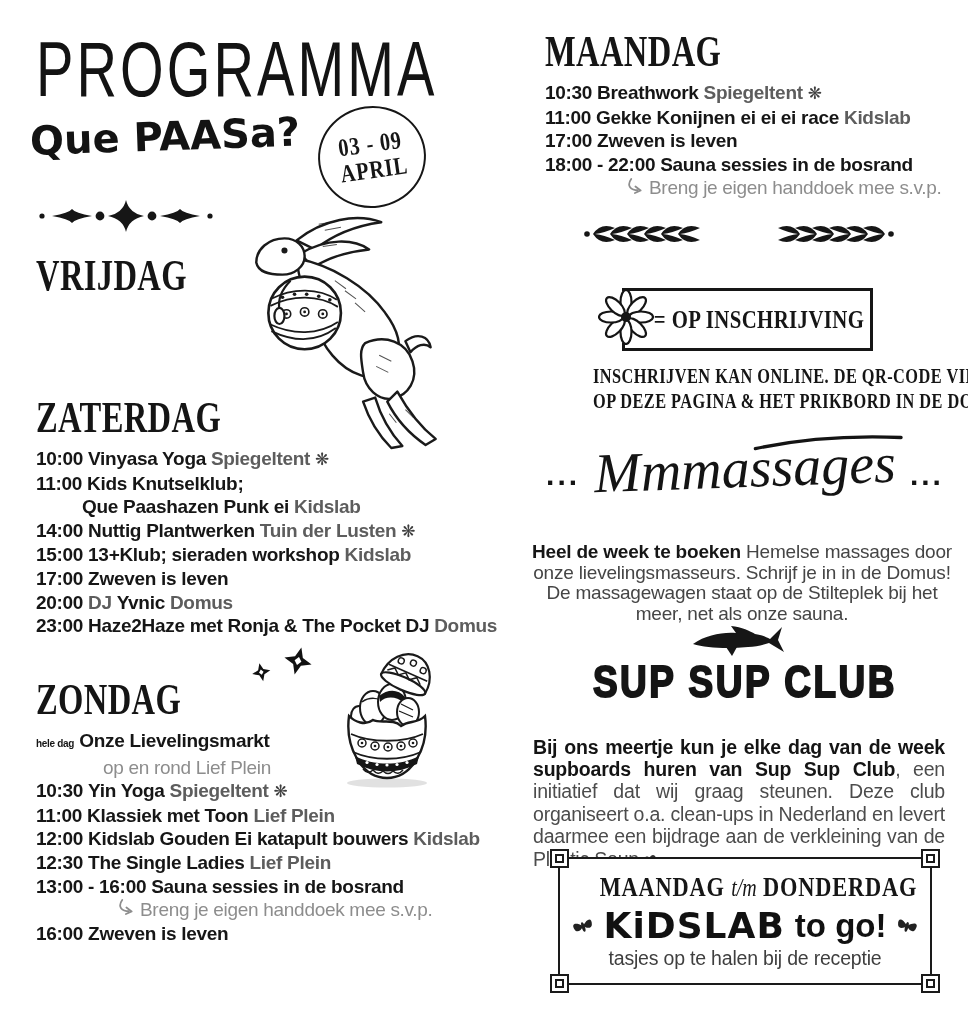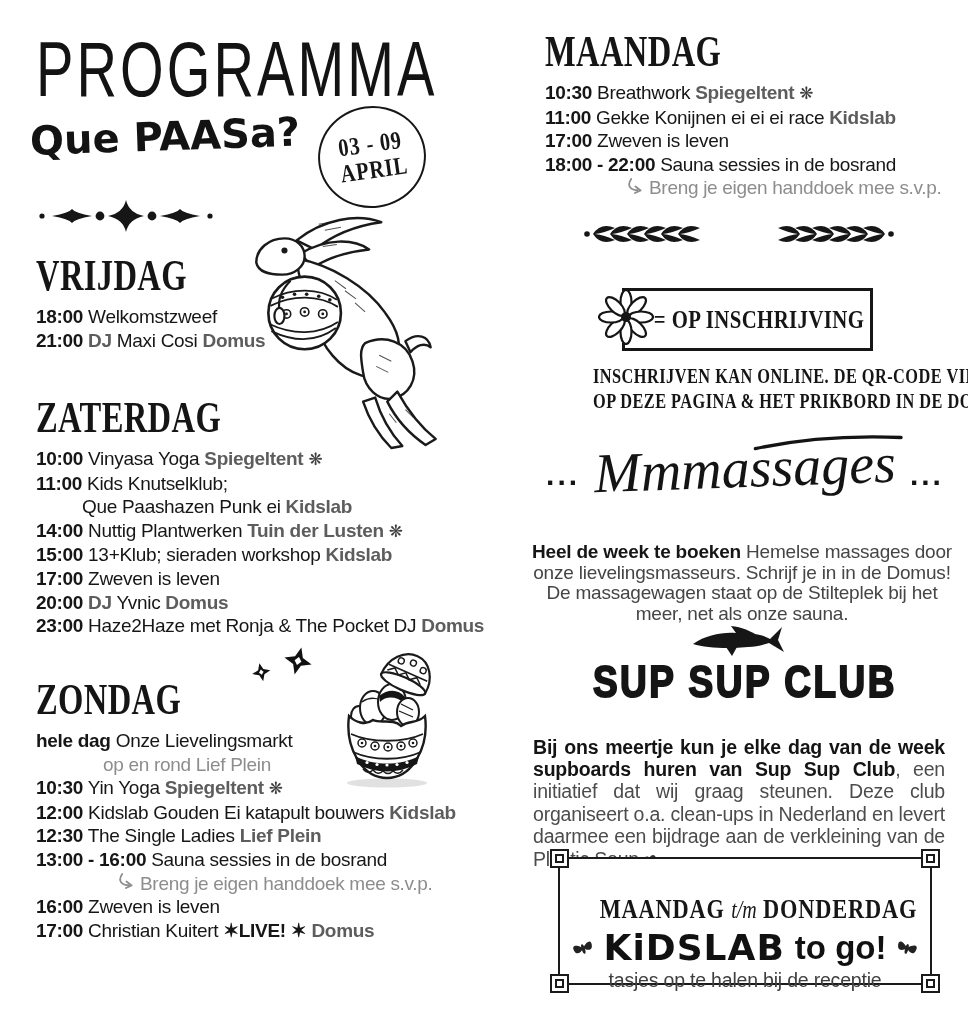--- a/index.html
+++ b/index.html
@@ -15,22 +15,22 @@
          border-radius:50%;transform:rotate(-8deg);display:flex;flex-direction:column;align-items:center;justify-content:center;}
   .badge div{font:700 25px/26px "Liberation Serif",serif;transform:scaleX(0.82);white-space:nowrap;letter-spacing:1px;}
 
   
   .day{position:absolute;}
   .day h2{margin:0 0 7px 0;font:700 44px/44px "Liberation Serif",serif;display:inline-block;
           transform:scaleX(0.74);transform-origin:left bottom;letter-spacing:.5px;color:#151515;}
   .events{font:19px/23.6px "Liberation Sans",sans-serif;letter-spacing:-0.3px;color:#161616;}
   .event-line,.event-cont,.event-note,.event-subline{white-space:nowrap;}
   .time{font-weight:700;}
-  .time-small{font-size:19px;}
-  .etitle{font-weight:400;}
+  .time-small{font-size:10px;}
+  .etitle{font-weight:700;}
   .after{font-weight:700;}
   .pre,.loc{color:#5d5d5d;font-weight:700;}
   .signup{color:#3f3f3f;font-size:17px;}
   .event-cont{padding-left:46px;}
   .event-subline{padding-left:67px;color:#8d8d8d;}
   .event-note{padding-left:80px;color:#8d8d8d;display:flex;align-items:center;gap:5px;}
   .note-arrow{width:19px;height:16px;flex:none;margin-top:-5px;}
 
   #sec-vrijdag{left:36px;top:254px;width:470px;}
   #sec-zaterdag{left:36px;top:396px;width:486px;}
@@ -74,21 +74,21 @@
             font:400 19.5px/22.4px "Liberation Sans",sans-serif;color:#4c4c4c;letter-spacing:-0.2px;}
   .sup-body b{color:#141414;}
   .heart{display:inline-block;transform:rotate(-14deg);font-size:16px;color:#333;}
 
   
   .kbox{position:absolute;left:558px;top:857px;width:370px;height:124px;border:2.4px solid #1a1a1a;background:#fff;}
   .corner{position:absolute;width:15px;height:15px;background:#fff;border:2.2px solid #1a1a1a;}
   .corner::after{content:"";position:absolute;inset:2.8px;border:2px solid #1a1a1a;}
   .c-tl{left:-10px;top:-10px;} .c-tr{right:-10px;top:-10px;}
   .c-bl{left:-10px;bottom:-10px;} .c-br{right:-10px;bottom:-10px;}
-  .k1{margin-top:34px;text-align:center;white-space:nowrap;}
+  .k1{margin-top:12px;text-align:center;white-space:nowrap;}
   .k1 .serifline{display:inline-block;transform:scaleX(0.8);font:700 28px "Liberation Serif",serif;letter-spacing:1px;}
   .k1 .tm{font:400 25px "Liberation Serif",serif;font-style:italic;text-transform:none;letter-spacing:0;}
   .k2{margin-top:2px;display:flex;align-items:center;justify-content:center;gap:10px;white-space:nowrap;}
   .k-logo{font:700 36px "DejaVu Sans",sans-serif;letter-spacing:1px;color:#111;}
   .k-togo{font:700 33px "Liberation Sans",sans-serif;color:#111;}
   .k3{margin-top:1px;text-align:center;font:400 19.5px "Liberation Sans",sans-serif;color:#3f3f3f;letter-spacing:-0.2px;}
 </style>
 </head>
 <body>
 
@@ -226,28 +226,20 @@
           <circle cx="52" cy="115" r="1.6"></circle>
         <circle cx="62" cy="114.5" r="1.6"></circle>
           <circle cx="72" cy="112.5" r="1.6"></circle>
       </g>
       <path d="M28,119 q5,6 10,1 q5,6 10,1 q5,5 10,0 q5,5 10,-1" fill="none" stroke-width="1.5"></path>
     </g>
   </svg>
 
   <section class="day" id="sec-vrijdag">
     <h2>VRIJDAG</h2>
-    <div class="events">
-        <div class="event">
-          <div class="event-line"><span class="time">18:00</span> <span class="etitle">Welkomstzweef</span></div>
-        </div>
-        <div class="event">
-          <div class="event-line"><span class="time">21:00</span> <span class="pre">DJ</span> <span class="etitle">Maxi Cosi</span> <span class="loc">Domus</span></div>
-        </div>
-      </div>
   </section>
 
   <section class="day" id="sec-zaterdag">
     <h2>ZATERDAG</h2>
     <div class="events">
         <div class="event">
           <div class="event-line"><span class="time">10:00</span> <span class="etitle">Vinyasa Yoga</span> <span class="loc">Spiegeltent</span> <span class="signup">❋</span></div>
         </div>
         <div class="event">
           <div class="event-line"><span class="time">11:00</span> <span class="etitle">Kids Knutselklub;</span></div>
@@ -273,42 +265,42 @@
 
   <section class="day" id="sec-zondag">
     <h2>ZONDAG</h2>
     <div class="events">
         <div class="event">
           <div class="event-line"><span class="time time-small">hele dag</span> <span class="etitle">Onze Lievelingsmarkt</span></div>
           <div class="event-subline">op en rond Lief Plein</div>
         </div>
         <div class="event">
           <div class="event-line"><span class="time">10:30</span> <span class="etitle">Yin Yoga</span> <span class="loc">Spiegeltent</span> <span class="signup">❋</span></div>
+        </div>
+        <div class="event">
+          <div class="event-line"><span class="time">11:00</span> <span class="etitle">Klassiek met Toon</span> <span class="loc">Lief Plein</span></div>
         </div>
         <div class="event">
           <div class="event-line"><span class="time">12:00</span> <span class="etitle">Kidslab Gouden Ei katapult bouwers</span> <span class="loc">Kidslab</span></div>
         </div>
         <div class="event">
           <div class="event-line"><span class="time">12:30</span> <span class="etitle">The Single Ladies</span> <span class="loc">Lief Plein</span></div>
         </div>
         <div class="event">
           <div class="event-line"><span class="time">13:00 - 16:00</span> <span class="etitle">Sauna sessies in de bosrand</span></div>
           <div class="event-note">
             <svg class="note-arrow" viewBox="0 0 20 17">
               <path d="M6.5,1 C2.5,6.5 4,11.5 11,12.8 L13.5,13" fill="none" stroke="#8d8d8d" stroke-width="1.9" stroke-linecap="round"></path>
               <path d="M11,9 L16.5,13.2 L10.5,16" fill="none" stroke="#8d8d8d" stroke-width="1.9" stroke-linecap="round" stroke-linejoin="round"></path>
             </svg>
             <span class="note-text">Breng je eigen handdoek mee s.v.p.</span>
           </div>
         </div>
         <div class="event">
           <div class="event-line"><span class="time">16:00</span> <span class="etitle">Zweven is leven</span></div>
-        </div>
-        <div class="event">
-          <div class="event-line"><span class="time">17:00</span> <span class="etitle">Christian Kuitert</span> <span class="after">✶LIVE! ✶</span> <span class="loc">Domus</span></div>
         </div>
       </div>
   </section>
 
   <section class="day" id="sec-maandag">
     <h2>MAANDAG</h2>
     <div class="events">
         <div class="event">
           <div class="event-line"><span class="time">10:30</span> <span class="etitle">Breathwork</span> <span class="loc">Spiegeltent</span> <span class="signup">❋</span></div>
         </div>

